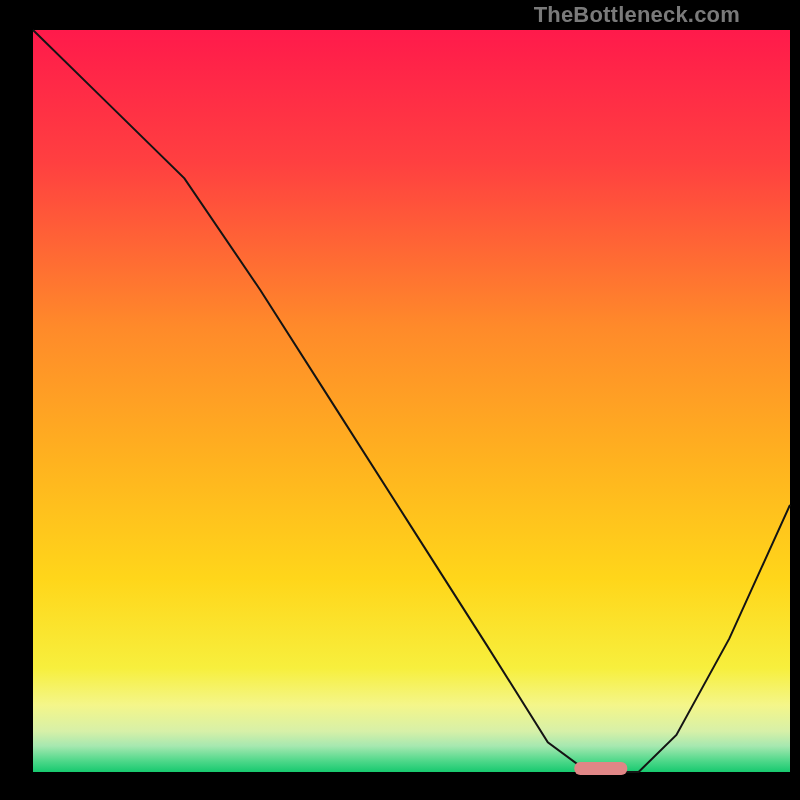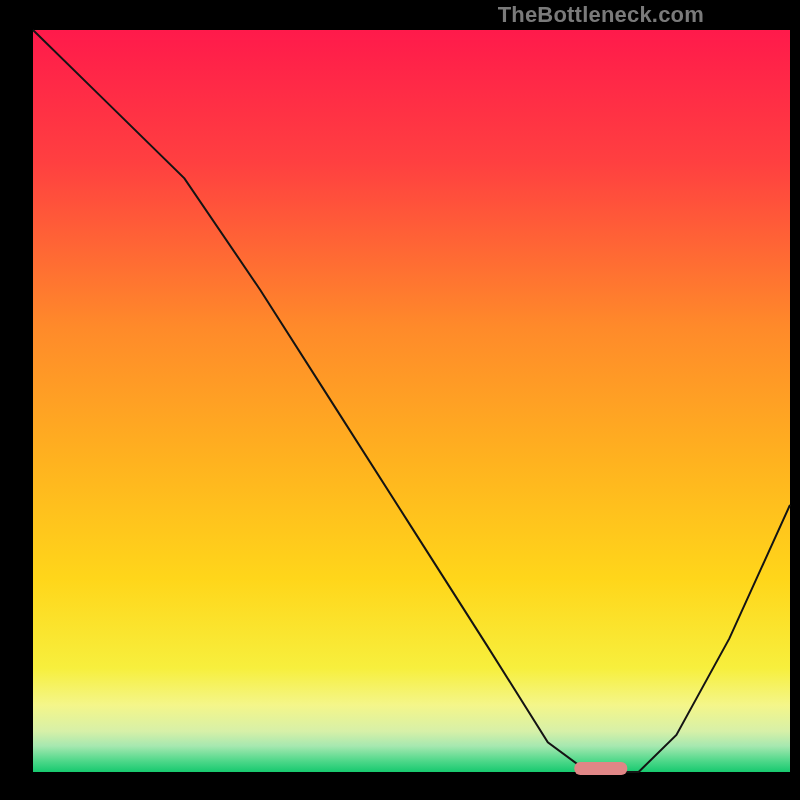--- a/index.html
+++ b/index.html
@@ -8,20 +8,21 @@
     width: 800px;
     height: 800px;
     background: #000000;
     overflow: hidden;
     font-family: Arial, Helvetica, sans-serif;
   }
   .canvas-wrap {
     position: relative;
     width: 712px;
     height: 800px;
+    padding-left: 36px;
   }
   svg.chart {
     position: absolute;
     top: 0;
     left: 0;
   }
   .watermark {
     position: absolute;
     top: 2px;
     right: 8px;

